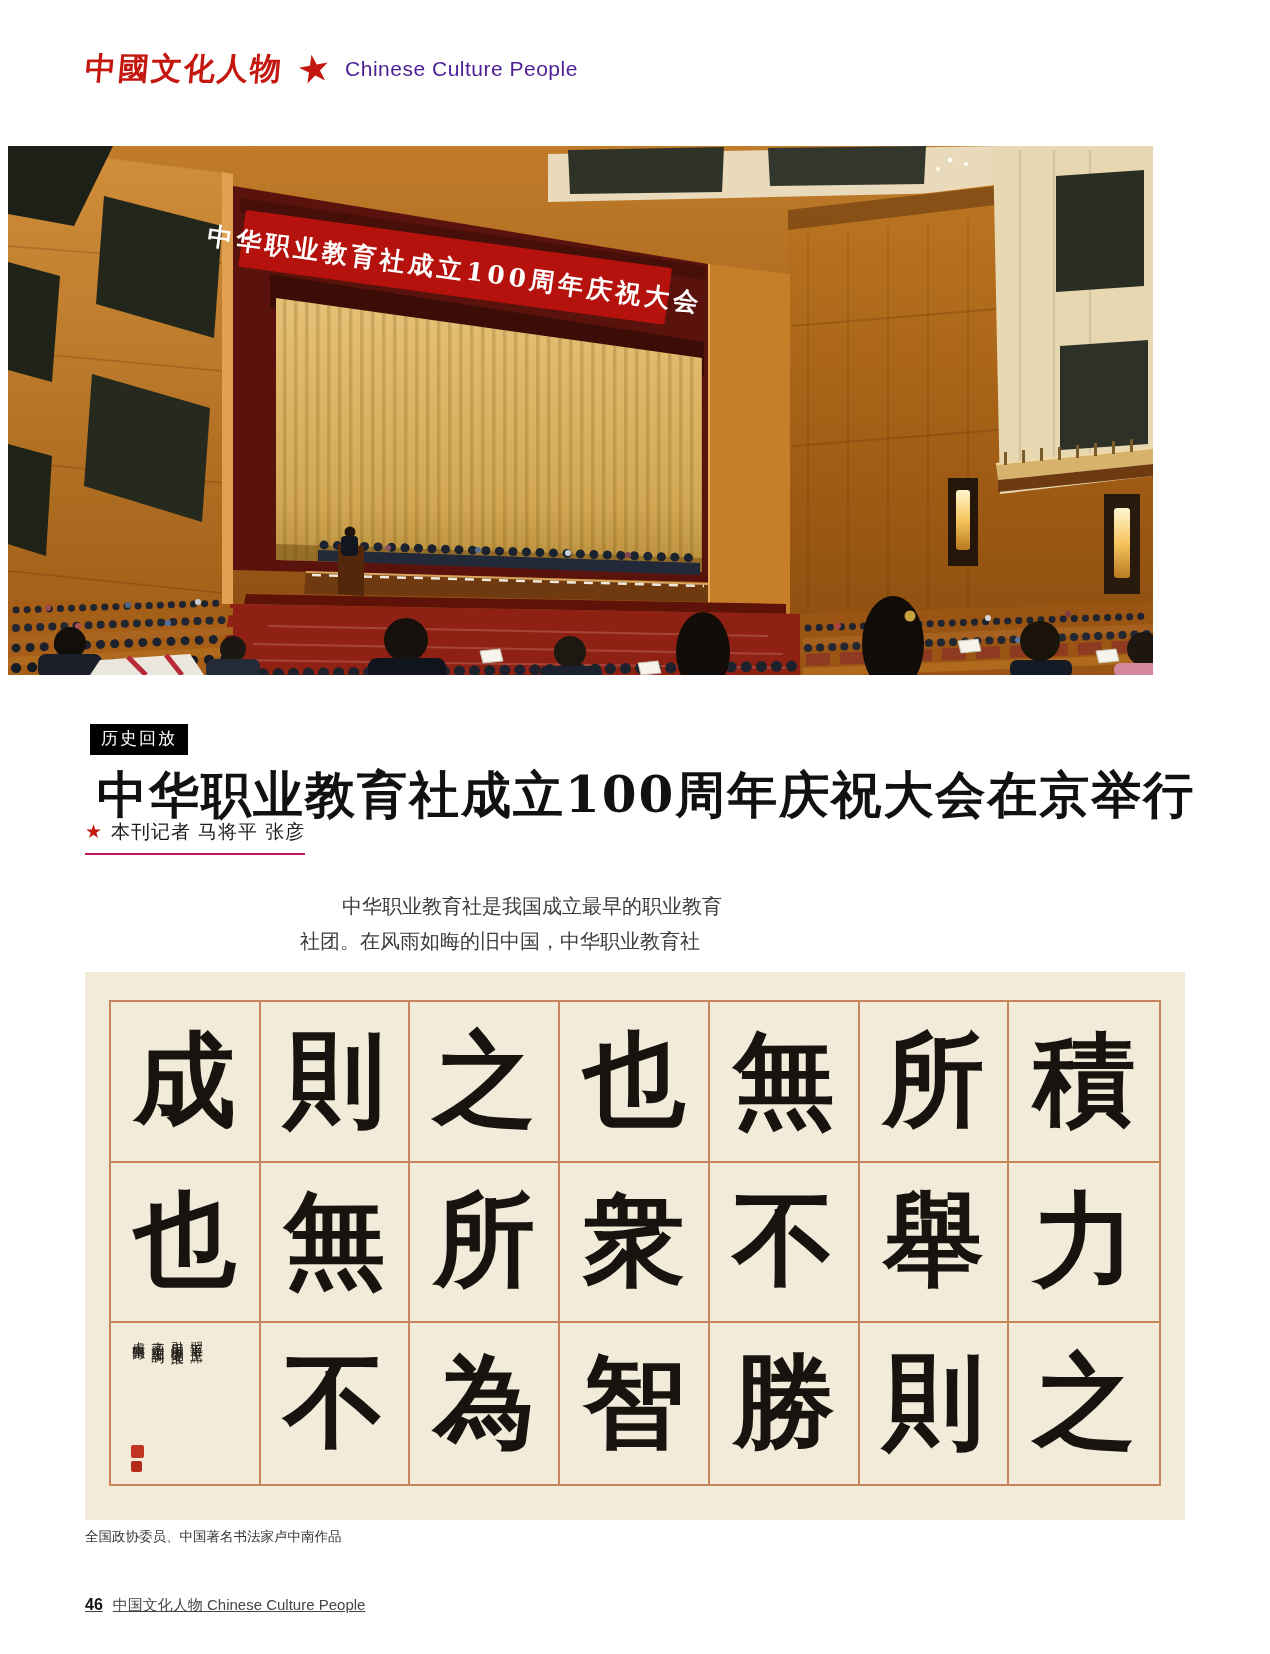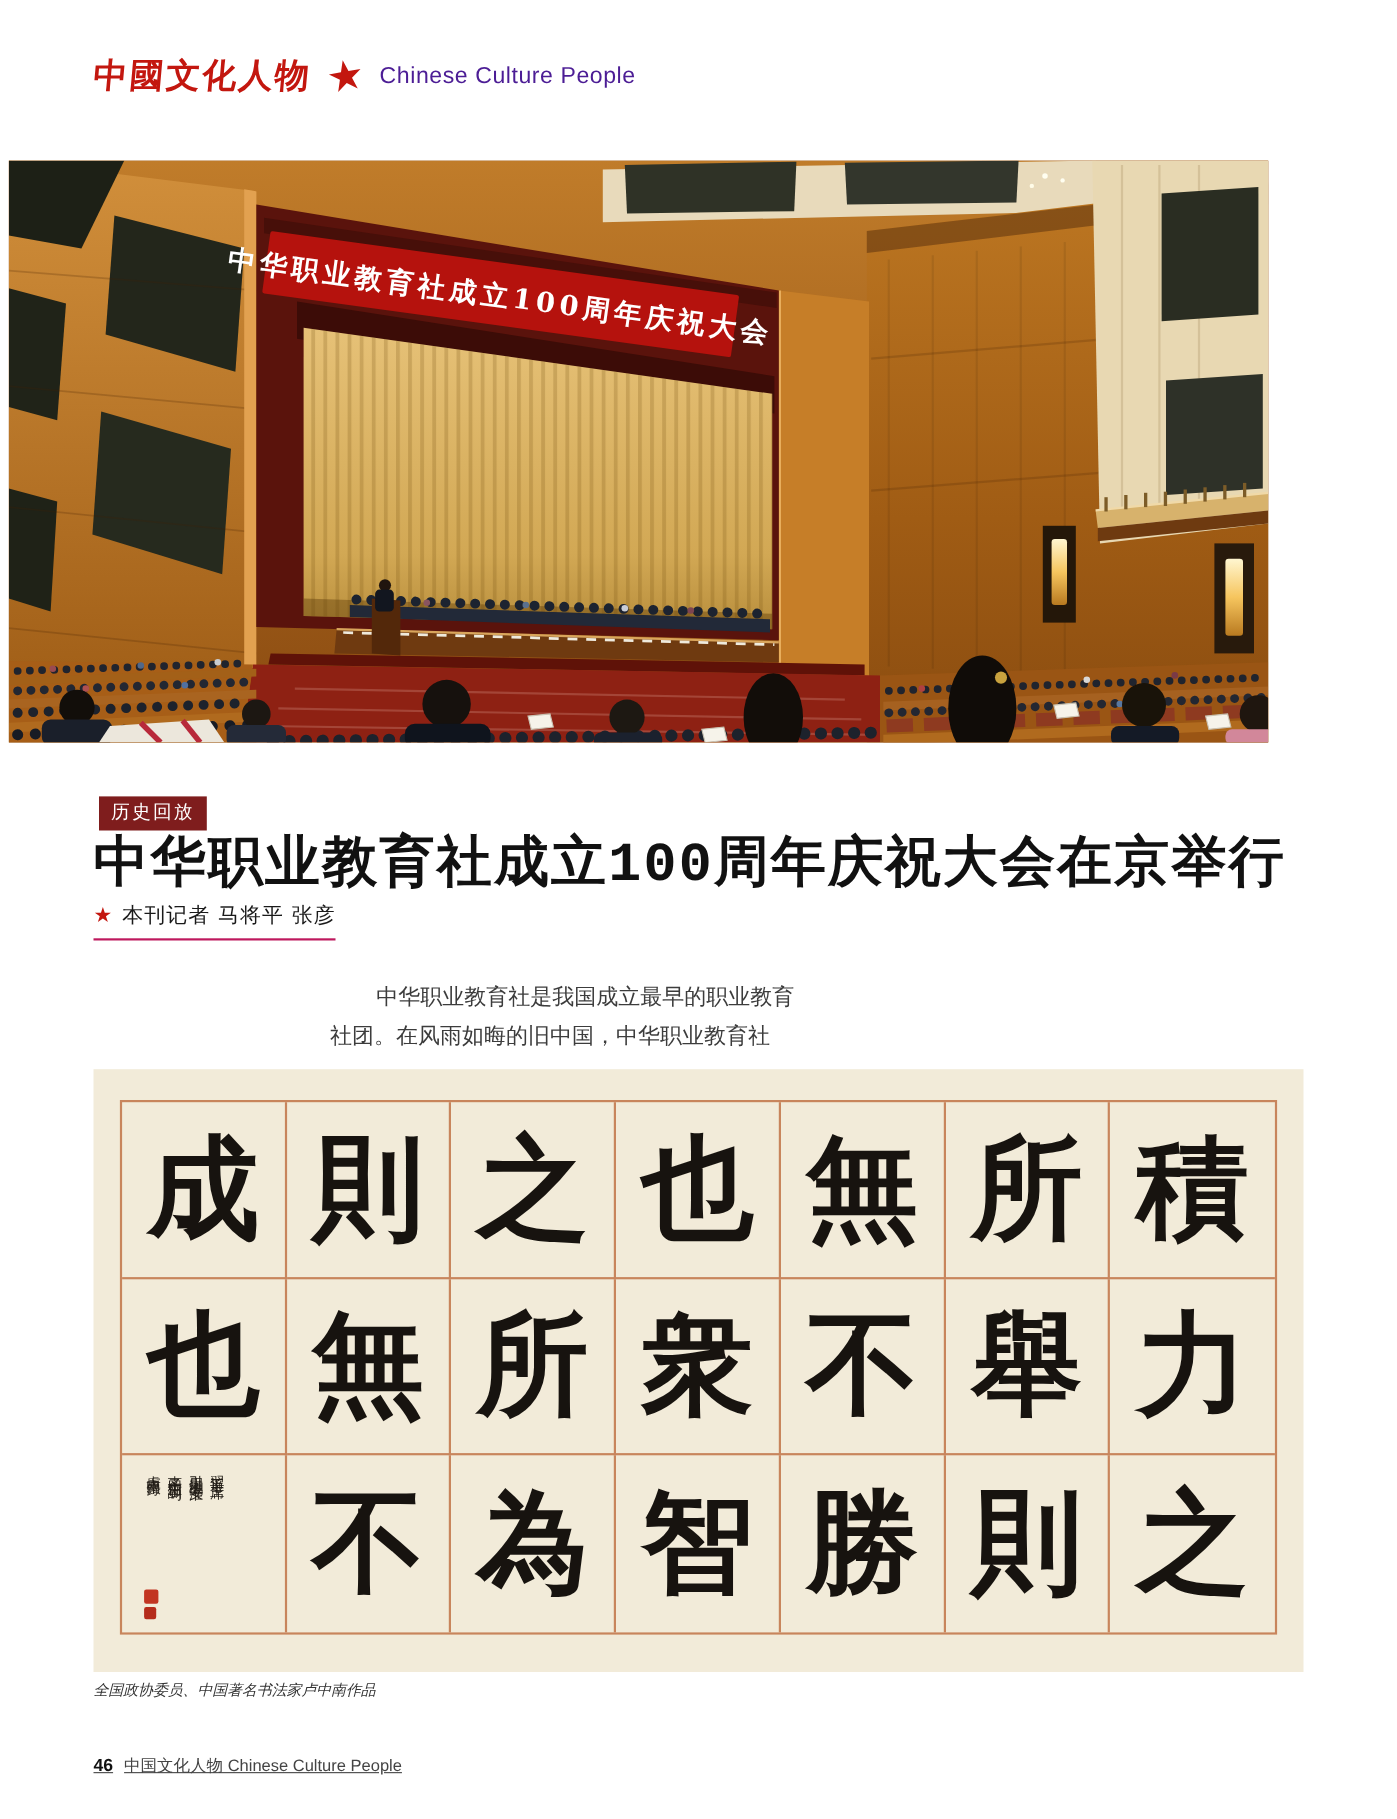--- a/index.html
+++ b/index.html
@@ -11,24 +11,24 @@
   .logo-cn{font-size:31px;font-weight:700;color:#c3170f;transform:skewX(-5deg);letter-spacing:2px;}
   .brand-star{color:#c3170f;font-size:38px;line-height:1;transform:rotate(-10deg);font-family:"DejaVu Sans",sans-serif;}
   .logo-en{font-size:21px;font-weight:400;color:#4c1d95;font-family:"Liberation Sans","DejaVu Sans",sans-serif;letter-spacing:.5px;}
 
   
   .photo{position:absolute;left:8px;top:146px;width:1145px;height:529px;overflow:hidden;background:#a05a16;}
   .photo svg{display:block;width:100%;height:100%;}
   .banner-text{font-family:"DejaVu Serif","Liberation Serif",serif;font-weight:700;letter-spacing:4px;}
 
   
-  .tag{position:absolute;left:90px;top:724px;background:#7f1d1d;color:#fff;font-size:17px;
+  .tag{position:absolute;left:90px;top:724px;background:#000000;color:#fff;font-size:17px;
        padding:3px 11px 5px;letter-spacing:2px;}
-  .headline{position:absolute;left:85px;top:750px;margin:0;font-size:50px;font-weight:700;
-            letter-spacing:2px;color:#111;white-space:nowrap;font-family:Liberation Mono, monospace;}
+  .headline{position:absolute;left:85px;top:750px;margin:12px;font-size:50px;font-weight:700;
+            letter-spacing:2px;color:#111;white-space:nowrap;}
   .byline{position:absolute;left:85px;top:819px;font-size:19px;color:#1a1a1a;
           border-bottom:2px solid #be185d;padding-bottom:8px;letter-spacing:1px;}
   .byline .star{color:#c3170f;margin-right:8px;}
 
   
   .col{position:absolute;top:871px;font-size:20px;line-height:35px;color:#3c3c3c;white-space:nowrap;}
   .col p{margin:0;}
   .col-1{left:300px;margin-top:18px;}
   .col-2{left:795px;}
   .indent{padding-left:42px;}
@@ -44,21 +44,21 @@
   .cell:nth-child(7n){border-right:none;}
   .cell:nth-child(n+15){border-bottom:none;}
   .inscription{position:absolute;left:16px;top:8px;height:132px;writing-mode:vertical-rl;
                font-size:13px;line-height:1.25;letter-spacing:2px;color:#211c16;font-weight:400;}
   .inscription span{display:block;margin-left:3px;}
   .seals{position:absolute;left:20px;bottom:12px;display:flex;flex-direction:column;gap:3px;}
   .seal{width:13px;height:13px;background:#c23522;border-radius:2px;display:block;}
   .seal.s2{width:11px;height:11px;background:#b52c1b;}
 
   .caption{position:absolute;left:85px;top:1528px;font-size:13.5px;color:#333;
-           font-family:"Liberation Sans","DejaVu Sans",sans-serif;font-style:italic;}
+           font-family:"Liberation Sans","DejaVu Sans",sans-serif;}
 
   
   .footer{position:absolute;left:85px;top:1596px;font-size:15px;color:#444;
           font-family:"Liberation Sans","DejaVu Sans",sans-serif;text-decoration:underline;}
   .footer .pagenum{font-weight:700;color:#111;font-size:16px;margin-right:10px;}
 </style>
 </head>
 <body>
 
 <div class="page">

